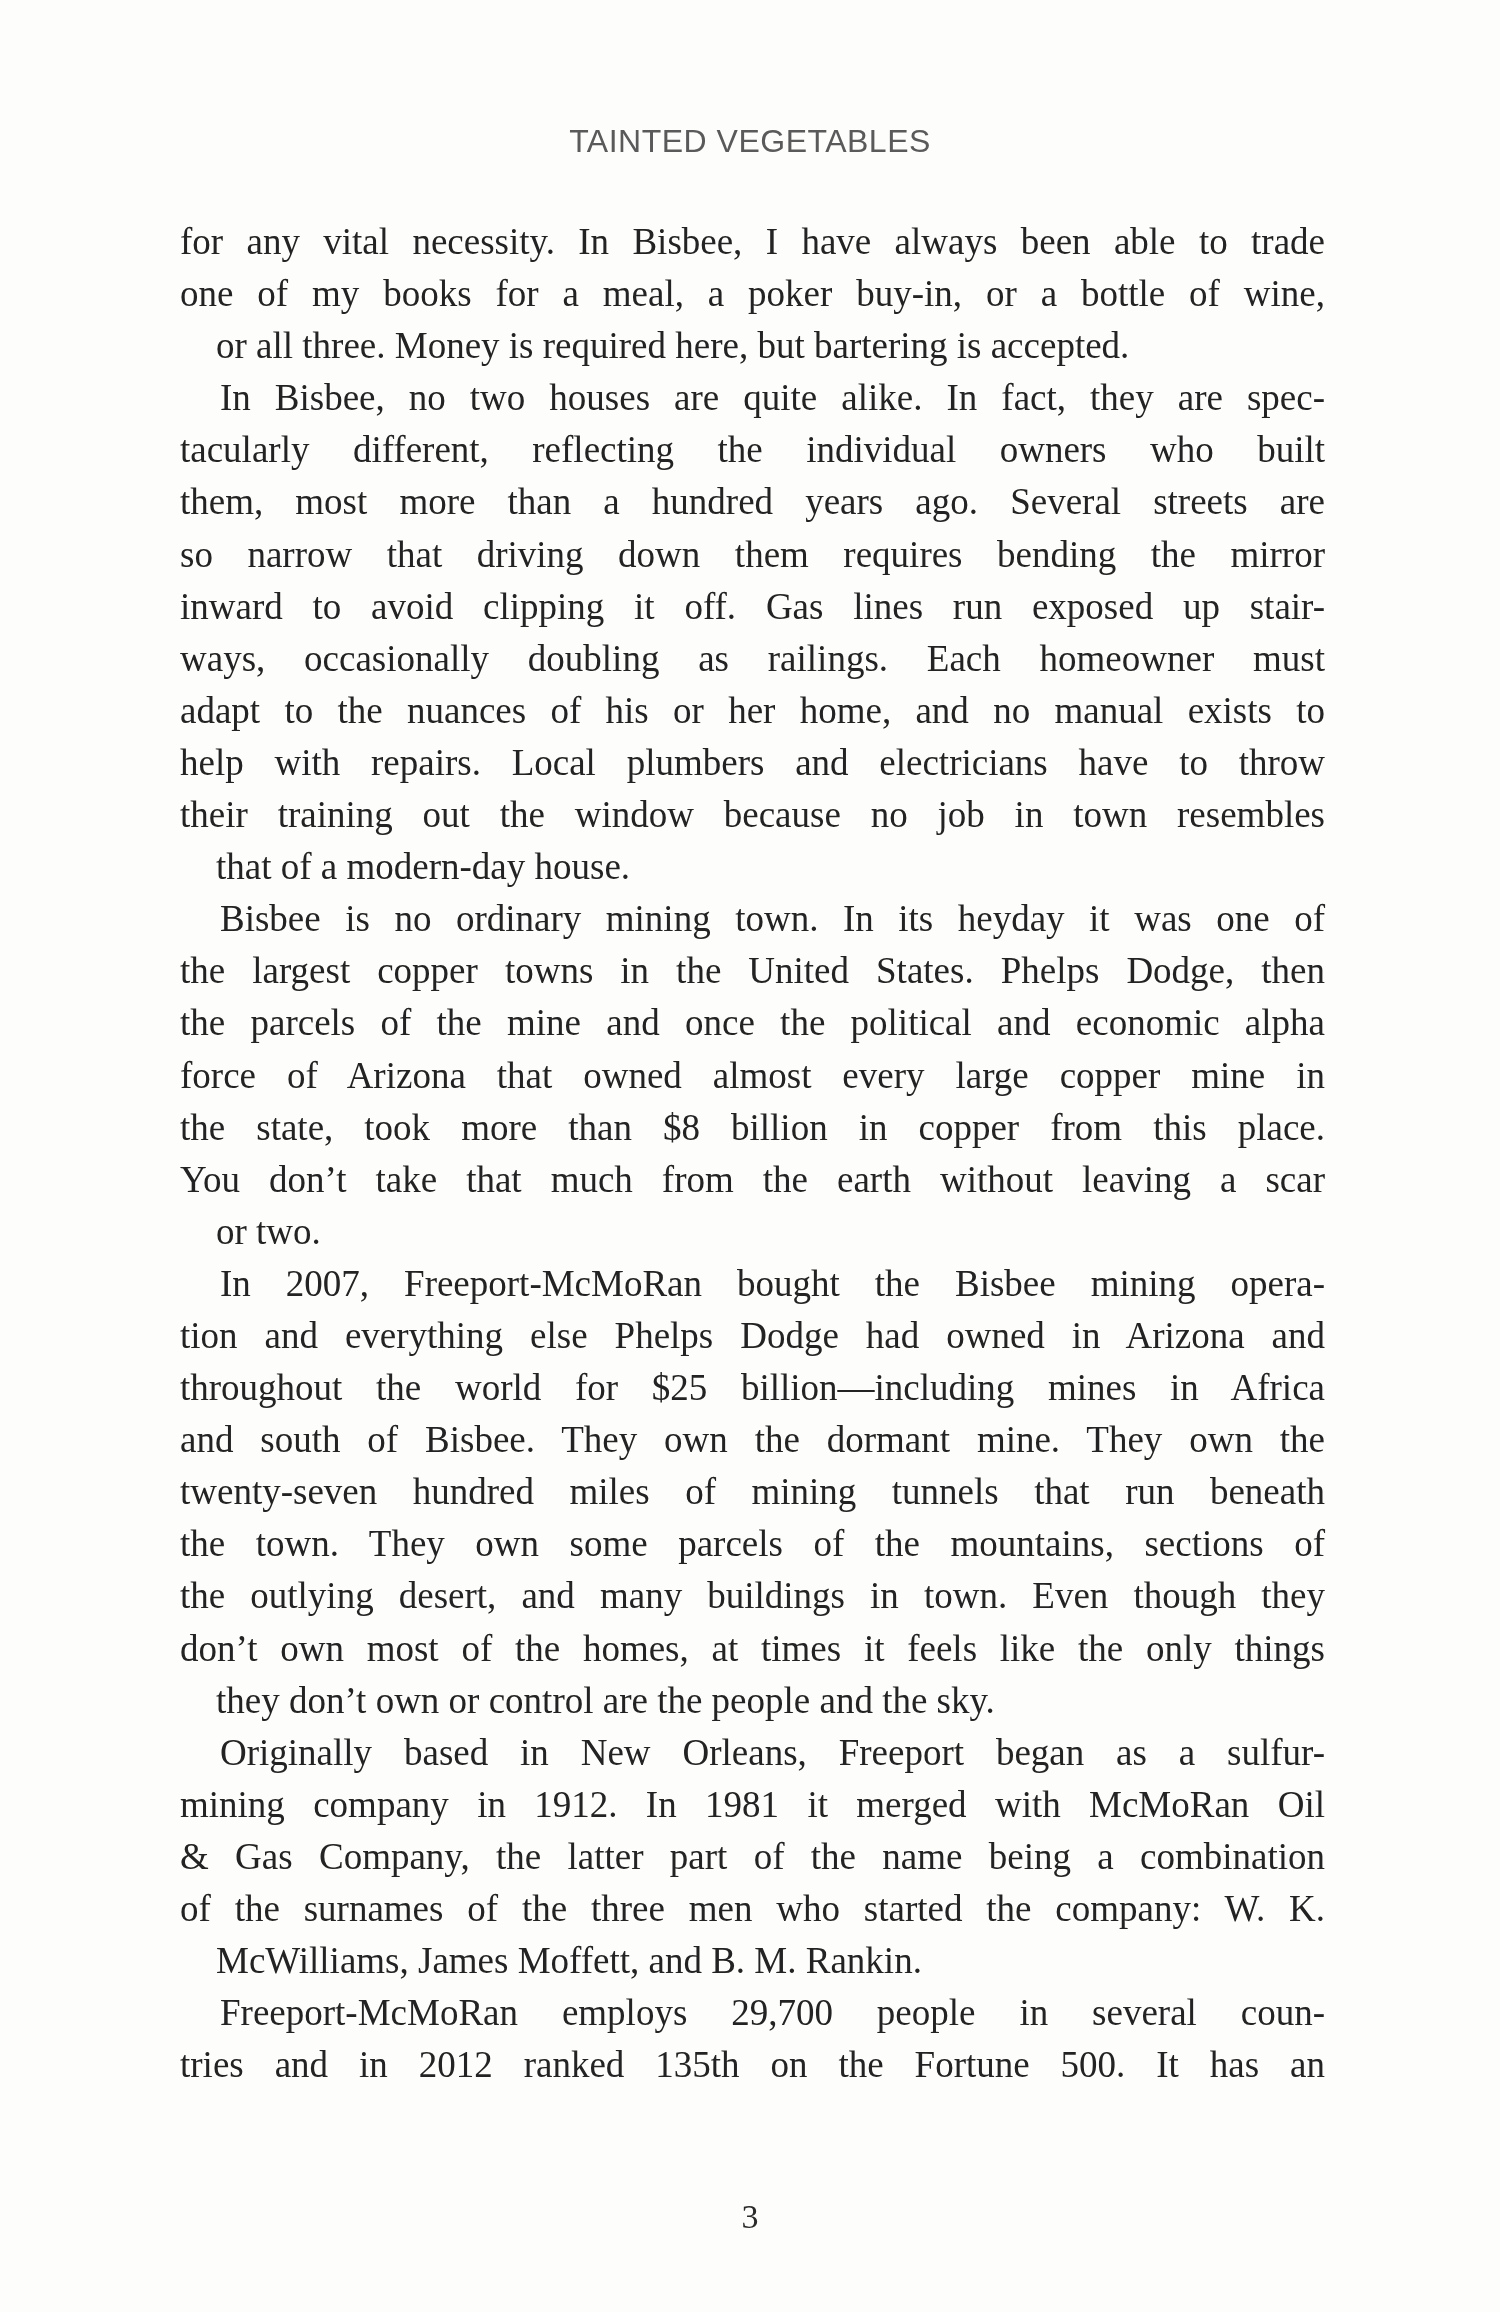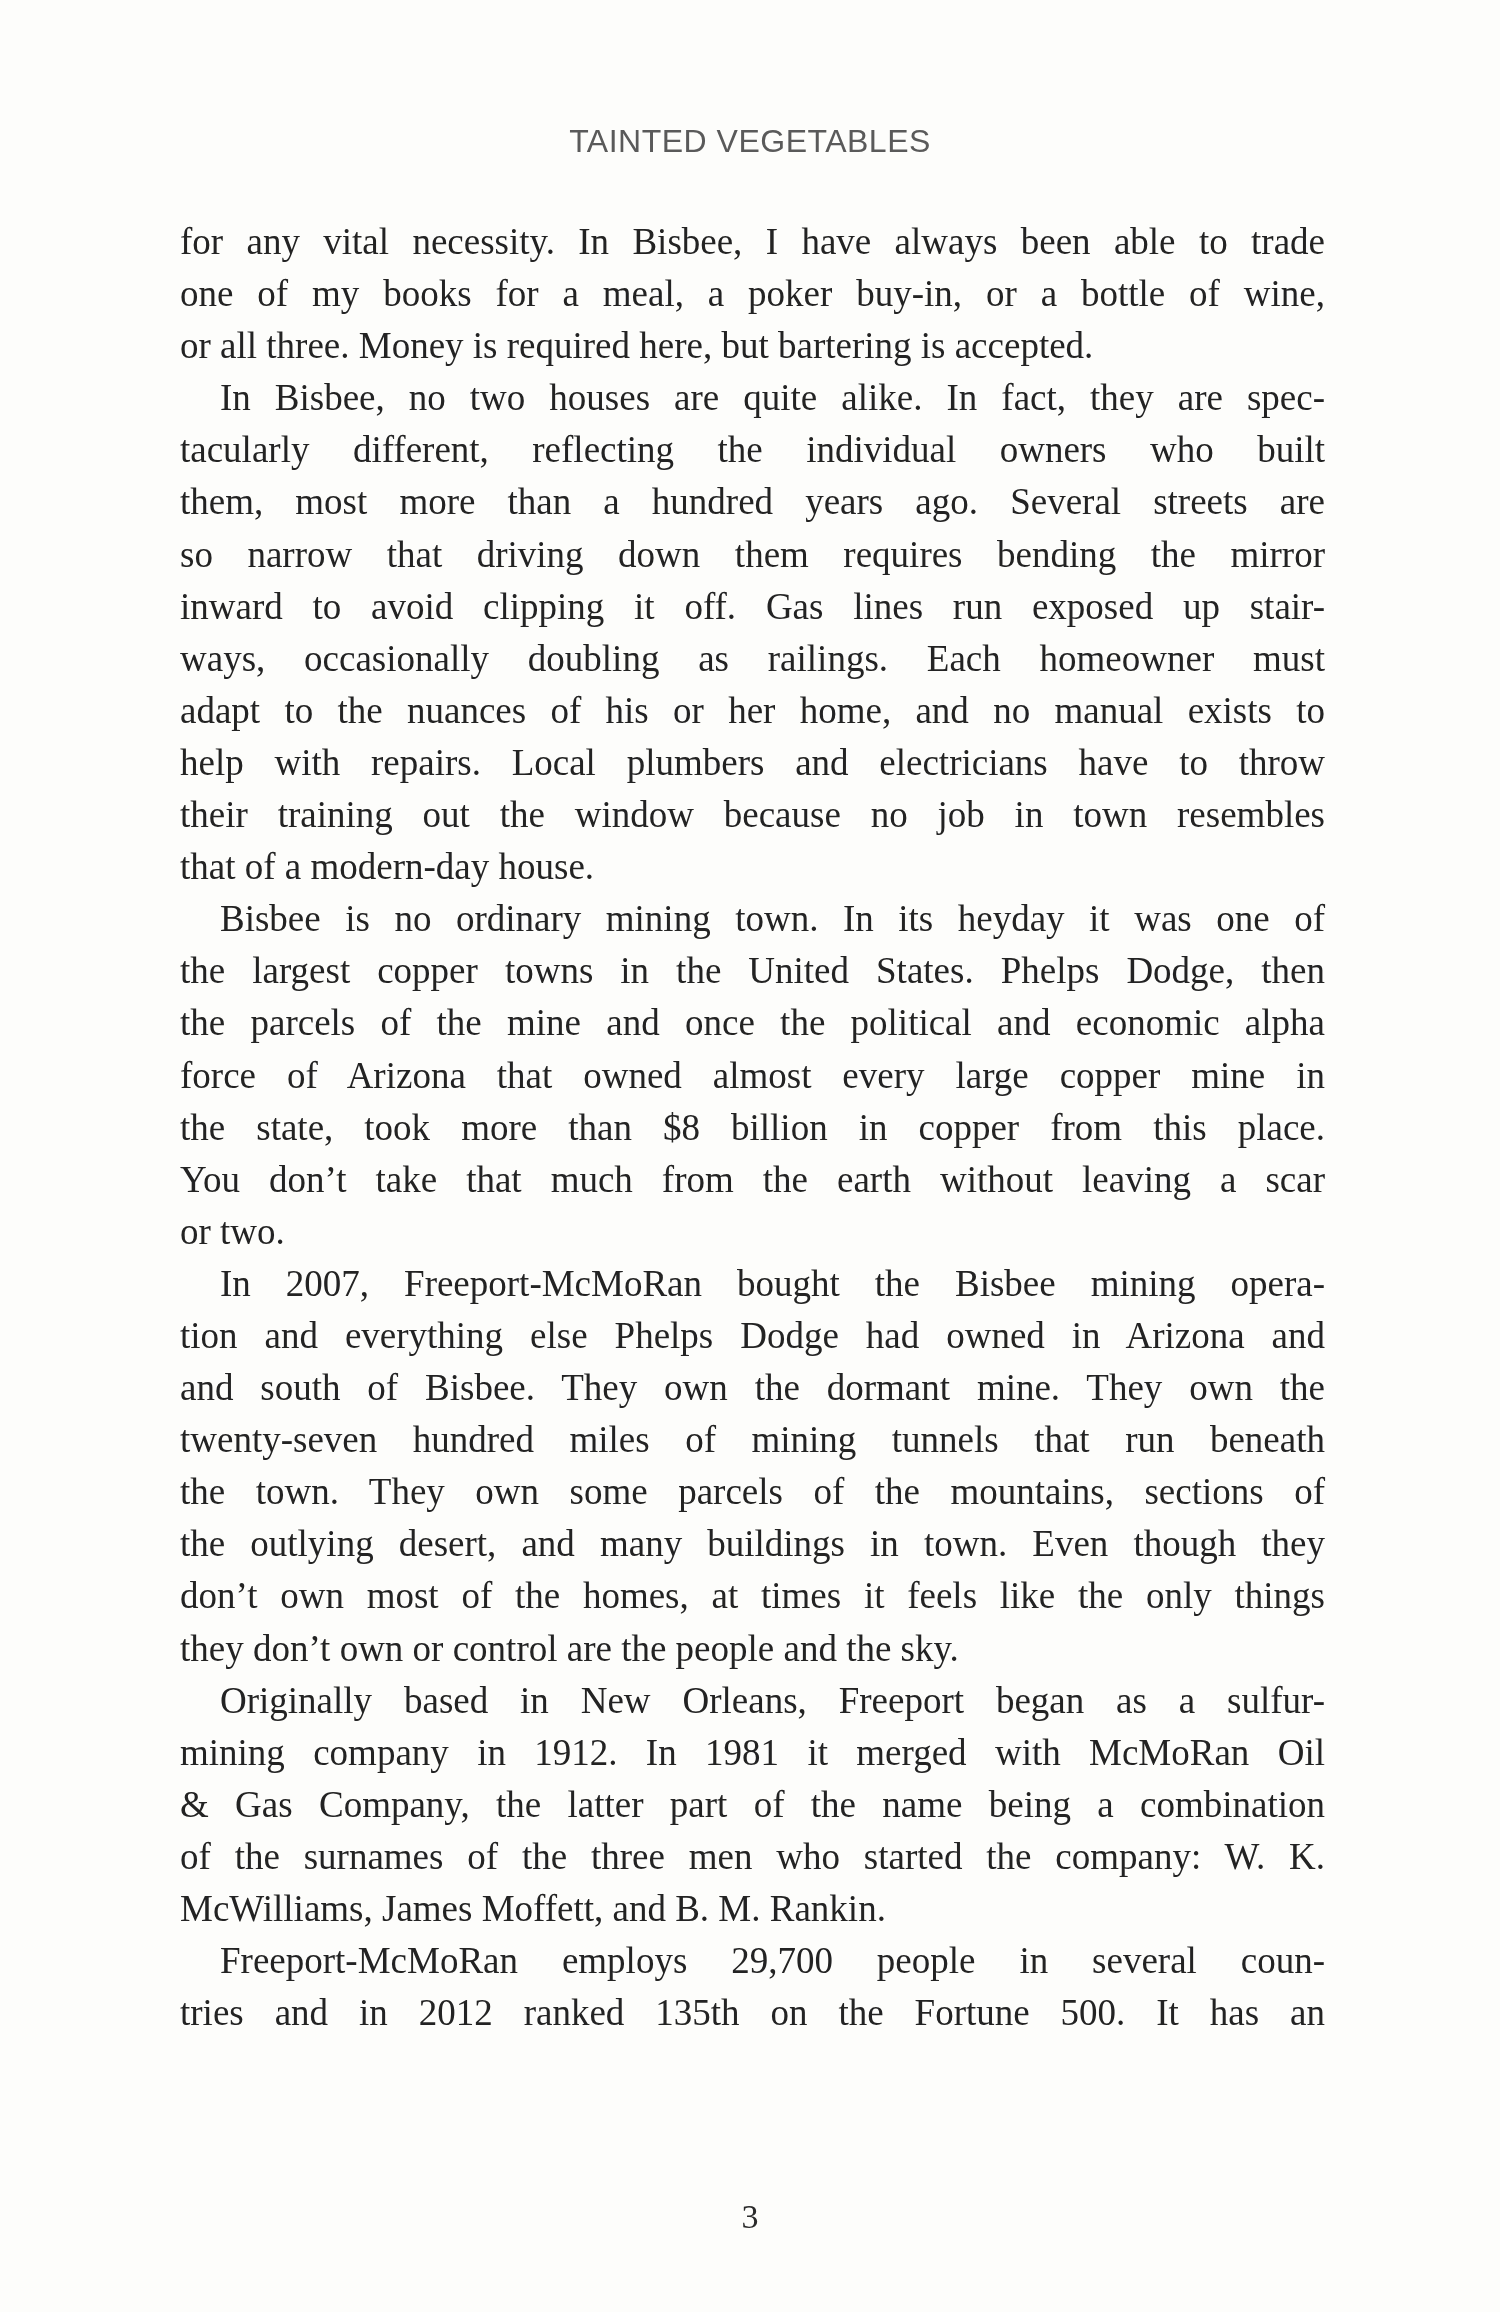--- a/index.html
+++ b/index.html
@@ -36,20 +36,21 @@
       line-height: 52.1px;
       font-size: 37px;
       white-space: nowrap;
       text-align: justify;
       text-align-last: justify;
       overflow: visible;
     }
     .line.last {
       text-align: right;
       text-align-last: left;
+      margin-left: 36px;
     }
     .line.indent {
       padding-left: 40px;
     }
     .page-number {
       position: absolute;
       left: 0;
       width: 1500px;
       top: 2198px;
       text-align: center;
@@ -90,20 +91,21 @@
     <span class="line">the parcels of the mine and once the political and economic alpha</span>
     <span class="line">force of Arizona that owned almost every large copper mine in</span>
     <span class="line">the state, took more than $8 billion in copper from this place.</span>
     <span class="line">You don’t take that much from the earth without leaving a scar</span>
     <span class="line last">or two.</span>
   </div>
 
   <div class="paragraph">
     <span class="line indent">In 2007, Freeport-McMoRan bought the Bisbee mining opera-</span>
     <span class="line">tion and everything else Phelps Dodge had owned in Arizona and</span>
+    <span class="line">throughout the world for $25 billion—including mines in Africa</span>
     <span class="line">and south of Bisbee. They own the dormant mine. They own the</span>
     <span class="line">twenty-seven hundred miles of mining tunnels that run beneath</span>
     <span class="line">the town. They own some parcels of the mountains, sections of</span>
     <span class="line">the outlying desert, and many buildings in town. Even though they</span>
     <span class="line">don’t own most of the homes, at times it feels like the only things</span>
     <span class="line last">they don’t own or control are the people and the sky.</span>
   </div>
 
   <div class="paragraph">
     <span class="line indent">Originally based in New Orleans, Freeport began as a sulfur-</span>

